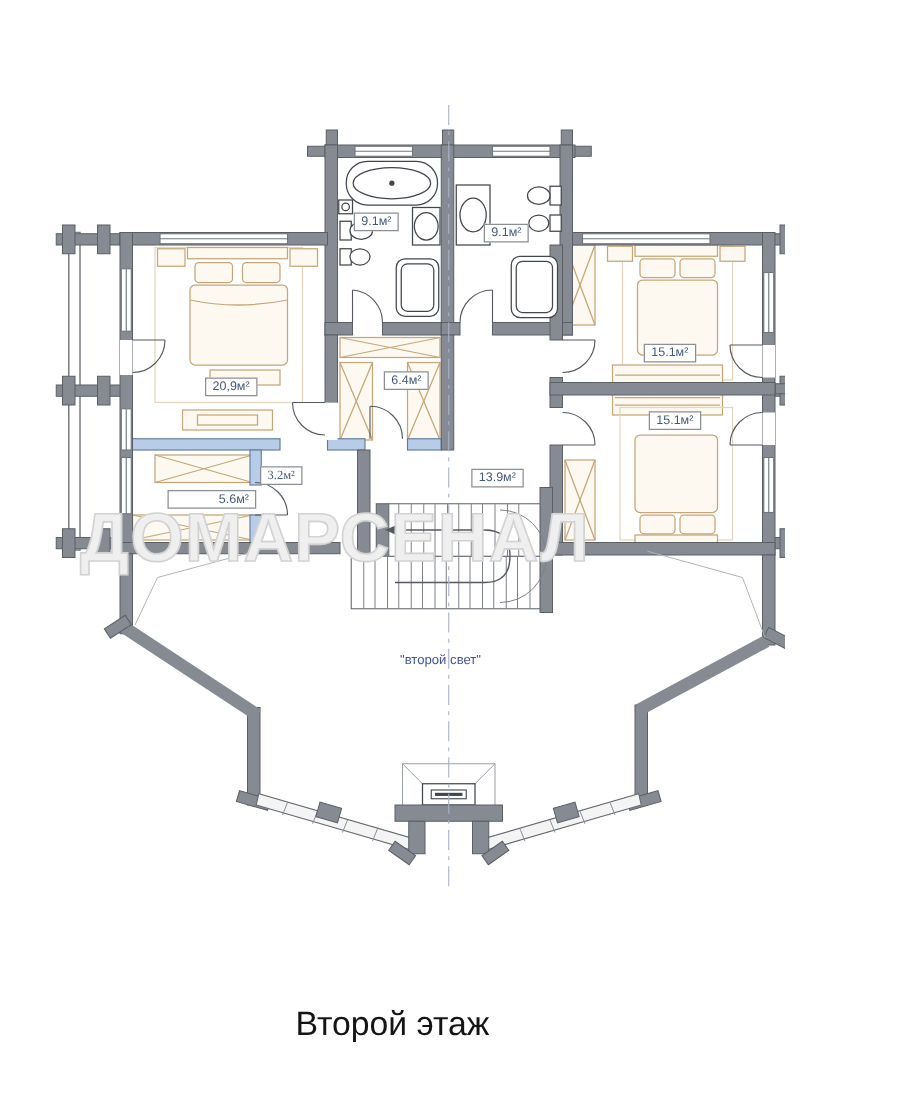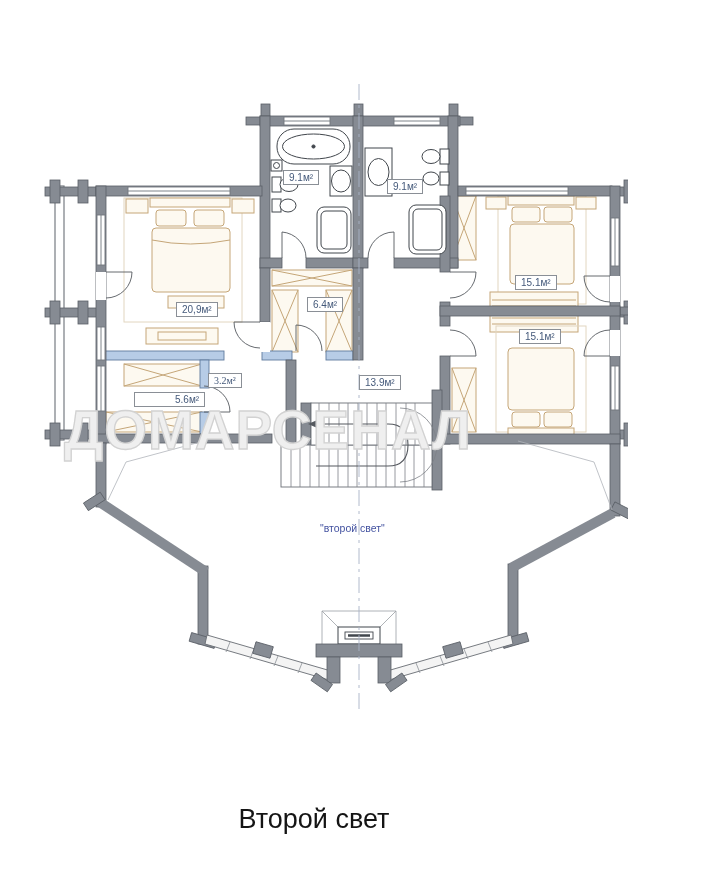--- a/index.html
+++ b/index.html
@@ -299,26 +299,26 @@
 
   <g fill="none">
     <line x1="359" y1="84" x2="359" y2="712" stroke="#a8b2c6" stroke-width="0.9" stroke-dasharray="16 5 3 5"></line>
     <polyline points="108,500 126,462 204,441" stroke="#b0b4ba" stroke-width="0.8"></polyline>
     <polyline points="612,510 594,462 518,441" stroke="#b0b4ba" stroke-width="0.8"></polyline>
   </g>
 </svg>
 
   <div class="rl" style="left:283px;top:170px;">9.1м²</div>
   <div class="rl" style="left:387px;top:179px;">9.1м²</div>
-  <div class="rl" style="left:176px;top:302px;">20,9м²</div>
+  <div class="rl" style="left:164px;top:302px;">20,9м²</div>
   <div class="rl" style="left:515px;top:275px;">15.1м²</div>
   <div class="rl" style="left:519px;top:329px;">15.1м²</div>
   <div class="rl" style="left:307px;top:297px;">6.4м²</div>
   <div class="rl" style="left:208px;top:373px;font-family:Liberation Serif, serif;">3.2м²</div>
   <div class="rl" style="left:134px;top:392px;padding-left:40px;">5.6м²</div>
-  <div class="rl" style="left:359px;top:375px;text-align:center;">13.9м²</div>
+  <div class="rl" style="left:377px;top:375px;text-align:center;">13.9м²</div>
 
   <div class="annot" style="left:320px;top:522px;">"второй свет"</div>
 
   <div class="wm">ДОМАРСЕНАЛ</div>
 
-  <div class="title">Второй свет</div>
+  <div class="title">Второй этаж</div>
 </div>
 
 </body></html>

